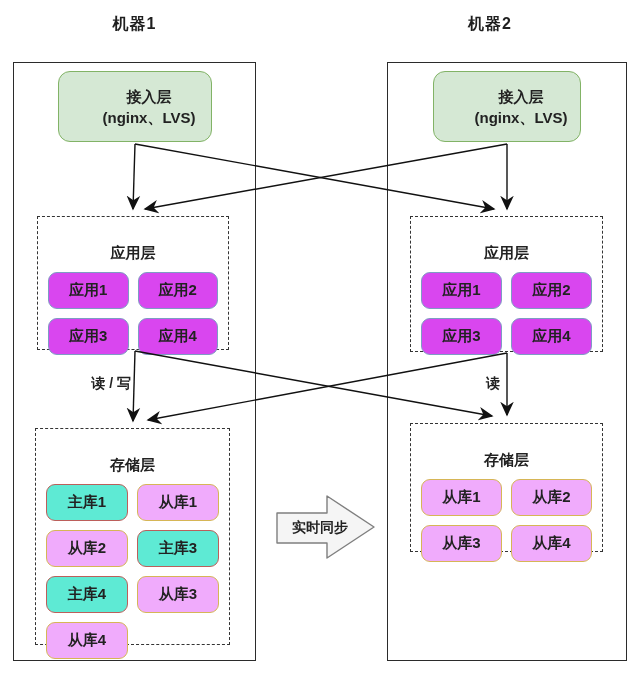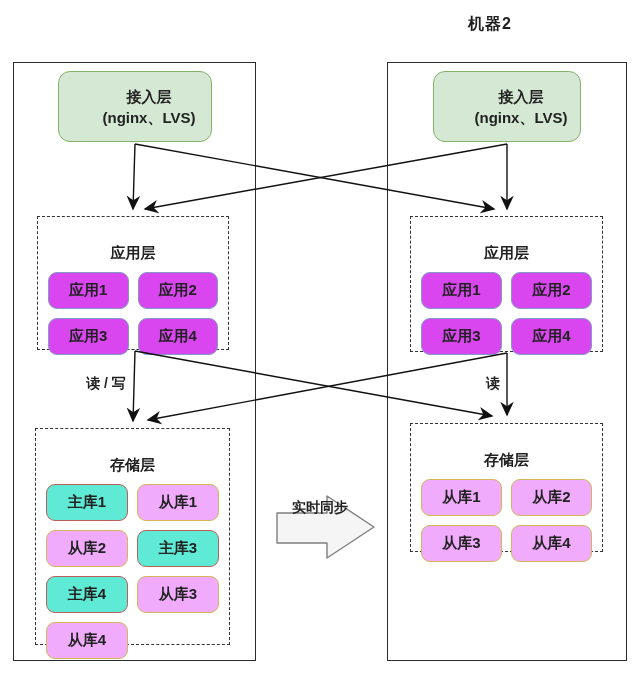--- a/index.html
+++ b/index.html
@@ -27,20 +27,21 @@
   .cell.slave{background:#f0abfc;border:1.6px solid #d6b656;}
   .edge-label{font-size:14px;font-weight:600;color:#222;}
   .overlay{position:absolute;left:0;top:0;pointer-events:none;}
   .sync-label{font-size:14px;font-weight:600;color:#222;text-align:center;}
 </style>
 </head>
 <body>
 
 <div class="canvas">
 
+  <div class="abs machine-title" style="left:13px;top:14px;width:243px;">机器1</div>
   <div class="abs machine-title" style="left:370px;top:14px;width:240px;">机器2</div>
 
   <div class="abs machine-box" style="left:13px;top:62px;width:243px;height:599px;"></div>
   <div class="abs machine-box" style="left:387px;top:62px;width:240px;height:599px;"></div>
 
   <div class="abs access-box" style="left:58px;top:71px;width:154px;height:71px;">
     <span>接入层</span>
     <span>(nginx、LVS)</span>
   </div>
   <div class="abs access-box" style="left:433px;top:71px;width:148px;height:71px;">
@@ -60,21 +61,21 @@
   <div class="abs panel" style="left:410px;top:216px;width:193px;height:136px;">
     <div class="ptitle">应用层</div>
     <div class="pgrid">
       <div class="cell blue">应用1</div>
       <div class="cell blue">应用2</div>
       <div class="cell blue">应用3</div>
       <div class="cell blue">应用4</div>
     </div>
   </div>
 
-  <div class="abs edge-label" style="left:81px;top:375px;width:50px;text-align:center;">读 / 写</div>
+  <div class="abs edge-label" style="left:81px;top:375px;width:50px;text-align:right;">读 / 写</div>
   <div class="abs edge-label" style="left:484px;top:375px;width:18px;text-align:center;">读</div>
 
   <div class="abs panel" style="left:35px;top:428px;width:195px;height:217px;">
     <div class="ptitle">存储层</div>
     <div class="pgrid">
       <div class="cell master">主库1</div>
       <div class="cell slave">从库1</div>
       <div class="cell slave">从库2</div>
       <div class="cell master">主库3</div>
       <div class="cell master">主库4</div>
@@ -104,15 +105,15 @@
       <line x1="507" y1="144" x2="507" y2="209" marker-end="url(#ah)"></line>
       <line x1="507" y1="144" x2="145" y2="209" marker-end="url(#ah)"></line>
       <line x1="135" y1="351" x2="133" y2="421" marker-end="url(#ah)"></line>
       <line x1="135" y1="351" x2="492" y2="416" marker-end="url(#ah)"></line>
       <line x1="507" y1="353" x2="507" y2="415" marker-end="url(#ah)"></line>
       <line x1="507" y1="353" x2="148" y2="420" marker-end="url(#ah)"></line>
     </g>
     <polygon points="277,513 327,513 327,496 374,527 327,558 327,543 277,543" fill="#f5f5f5" stroke="#7f7f7f" stroke-width="1.4" stroke-linejoin="round"></polygon>
   </svg>
 
-  <div class="abs sync-label" style="left:284px;top:499px;width:72px;">实时同步</div>
+  <div class="abs sync-label" style="left:284px;top:519px;width:72px;">实时同步</div>
 
 </div>
 
 </body></html>

